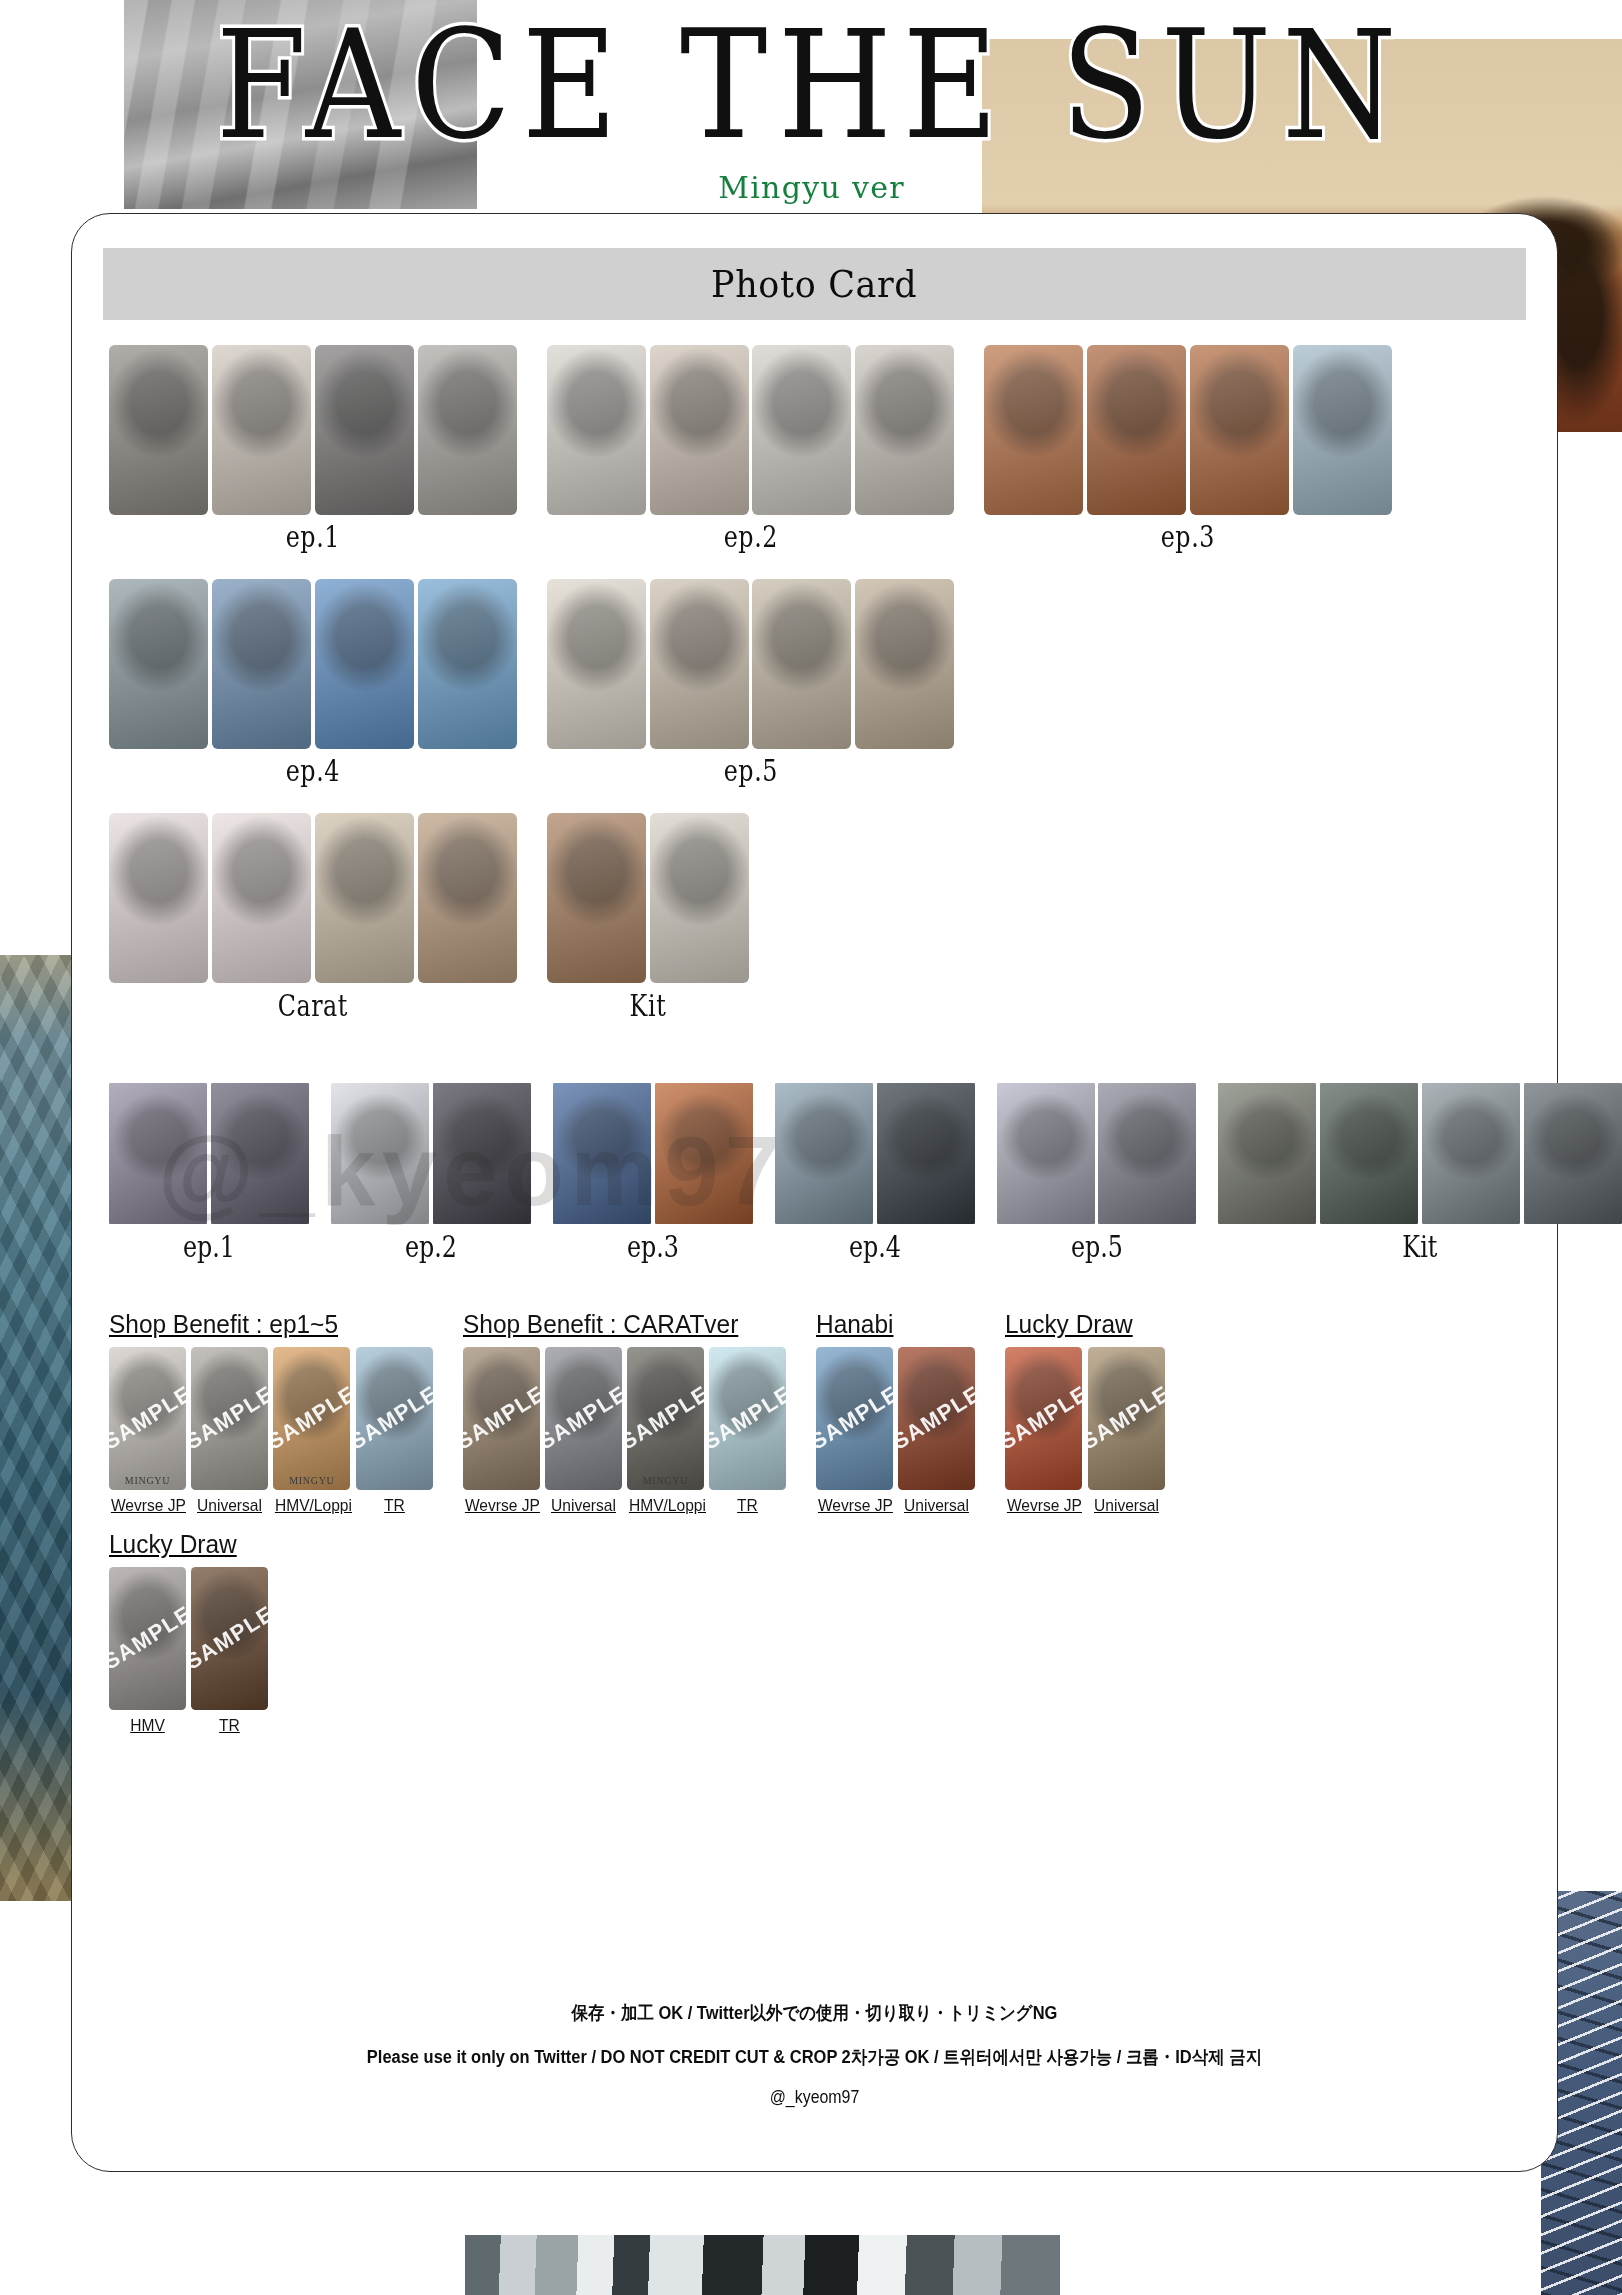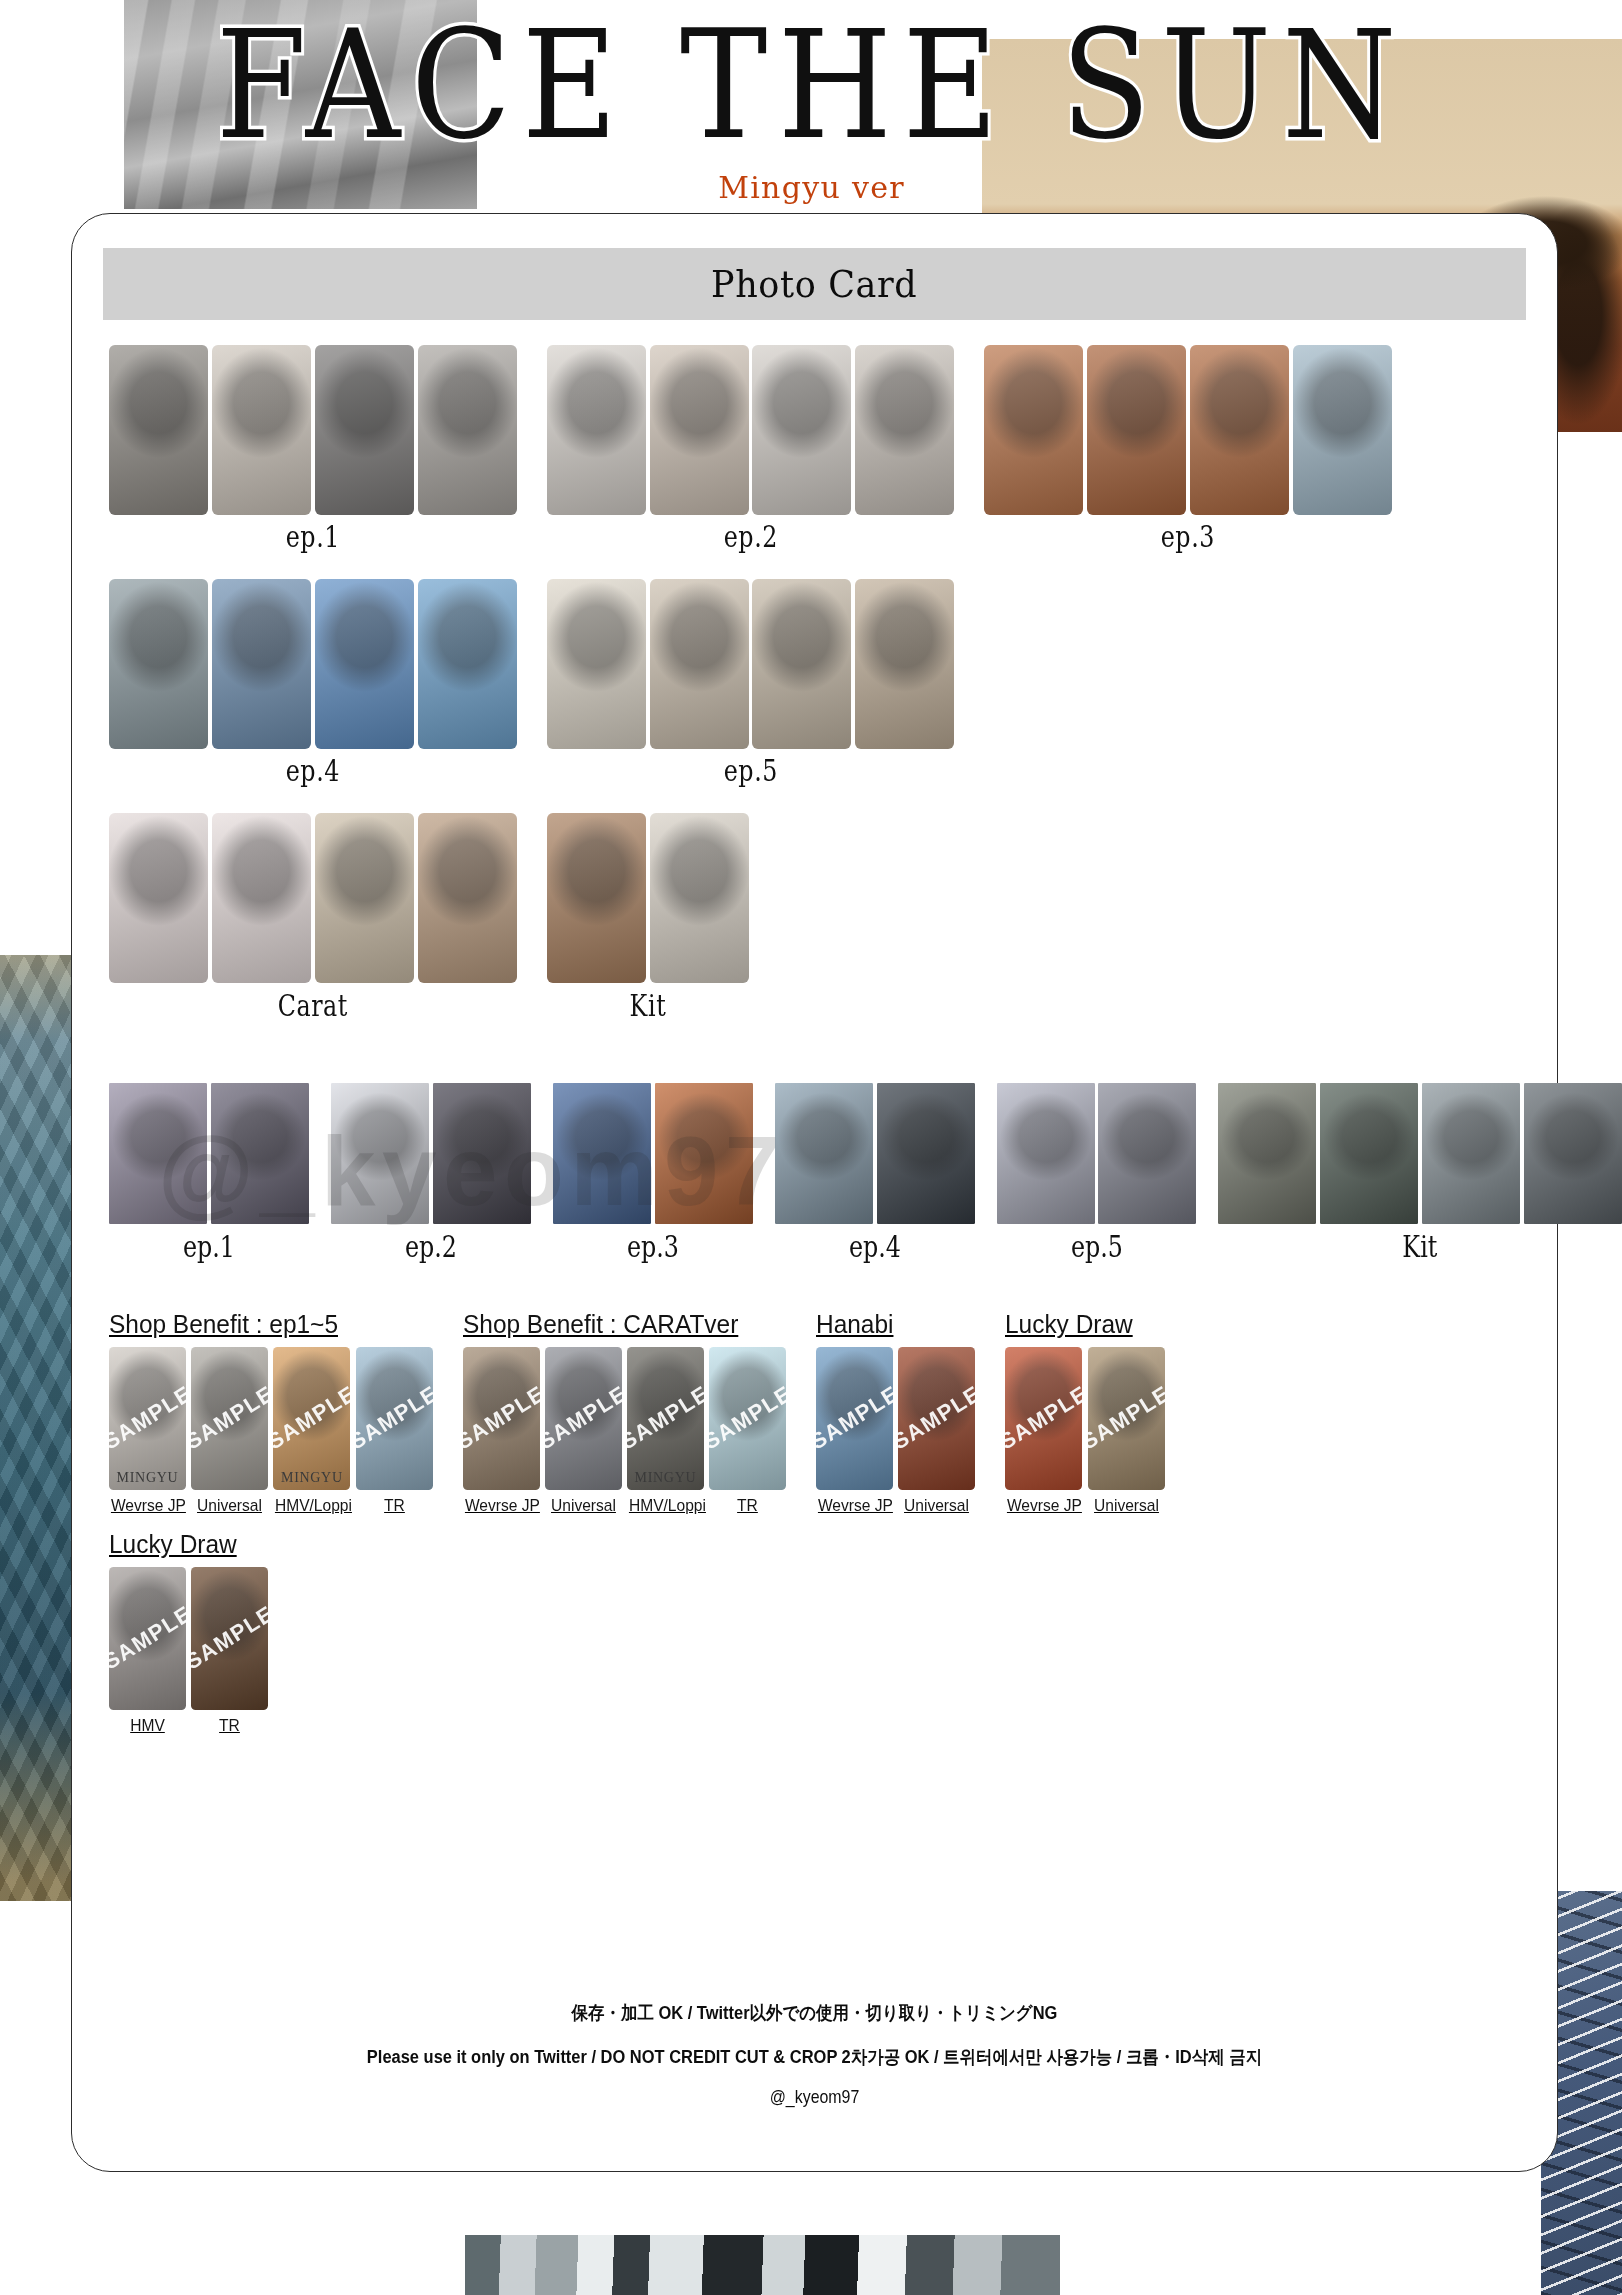--- a/index.html
+++ b/index.html
@@ -47,21 +47,21 @@
     color:#101010;
     -webkit-text-stroke:5.9px #ffffff;
     paint-order:stroke fill;
     margin:0;padding-top:7.9px;
     text-shadow:0 0 0 #fff;
     transform:scaleY(1.15);
     transform-origin:top center;
   }
   .subtitle{
     font-family:"DejaVu Serif", serif;
-    font-size:30px;color:#c2410c;margin-top:31px;letter-spacing:1.3px;
+    font-size:30px;color:#15803d;margin-top:31px;letter-spacing:1.3px;
   }
 
   
   .panel{
     position:absolute;left:71px;top:213px;width:1485px;height:1957px;
     background:#ffffff;border:0.7px solid #2c2c2c;border-radius:39px;z-index:8;
   }
 
   .sec-head{
     margin:0 31px;background:#d0d0d0;height:72px;
@@ -116,21 +116,21 @@
   }
   .sample{
     position:absolute;left:50%;top:50%;
     transform:translate(-50%,-50%) rotate(-32deg);
     font-family:"Liberation Sans", sans-serif;font-weight:bold;
     font-size:22px;letter-spacing:1.3px;color:rgba(255,255,255,.92);
     white-space:nowrap;pointer-events:none;
   }
   .mingyu-tag{
     position:absolute;left:0;right:0;bottom:3.9px;text-align:center;
-    font-family:"Liberation Serif", serif;font-size:14px;color:#3a3a3a;letter-spacing:0.7px;
+    font-family:"Liberation Serif", serif;font-size:10px;color:#3a3a3a;letter-spacing:0.7px;
   }
   .ben-label{
     text-align:center;margin-top:5.9px;
     font-family:"Liberation Sans", sans-serif;font-weight:300;
     font-size:16.4px;color:#161616;transform:scaleX(.95);white-space:nowrap;
   }
 
   
   .footer{
     position:absolute;left:0;right:0;bottom:63px;text-align:center;

